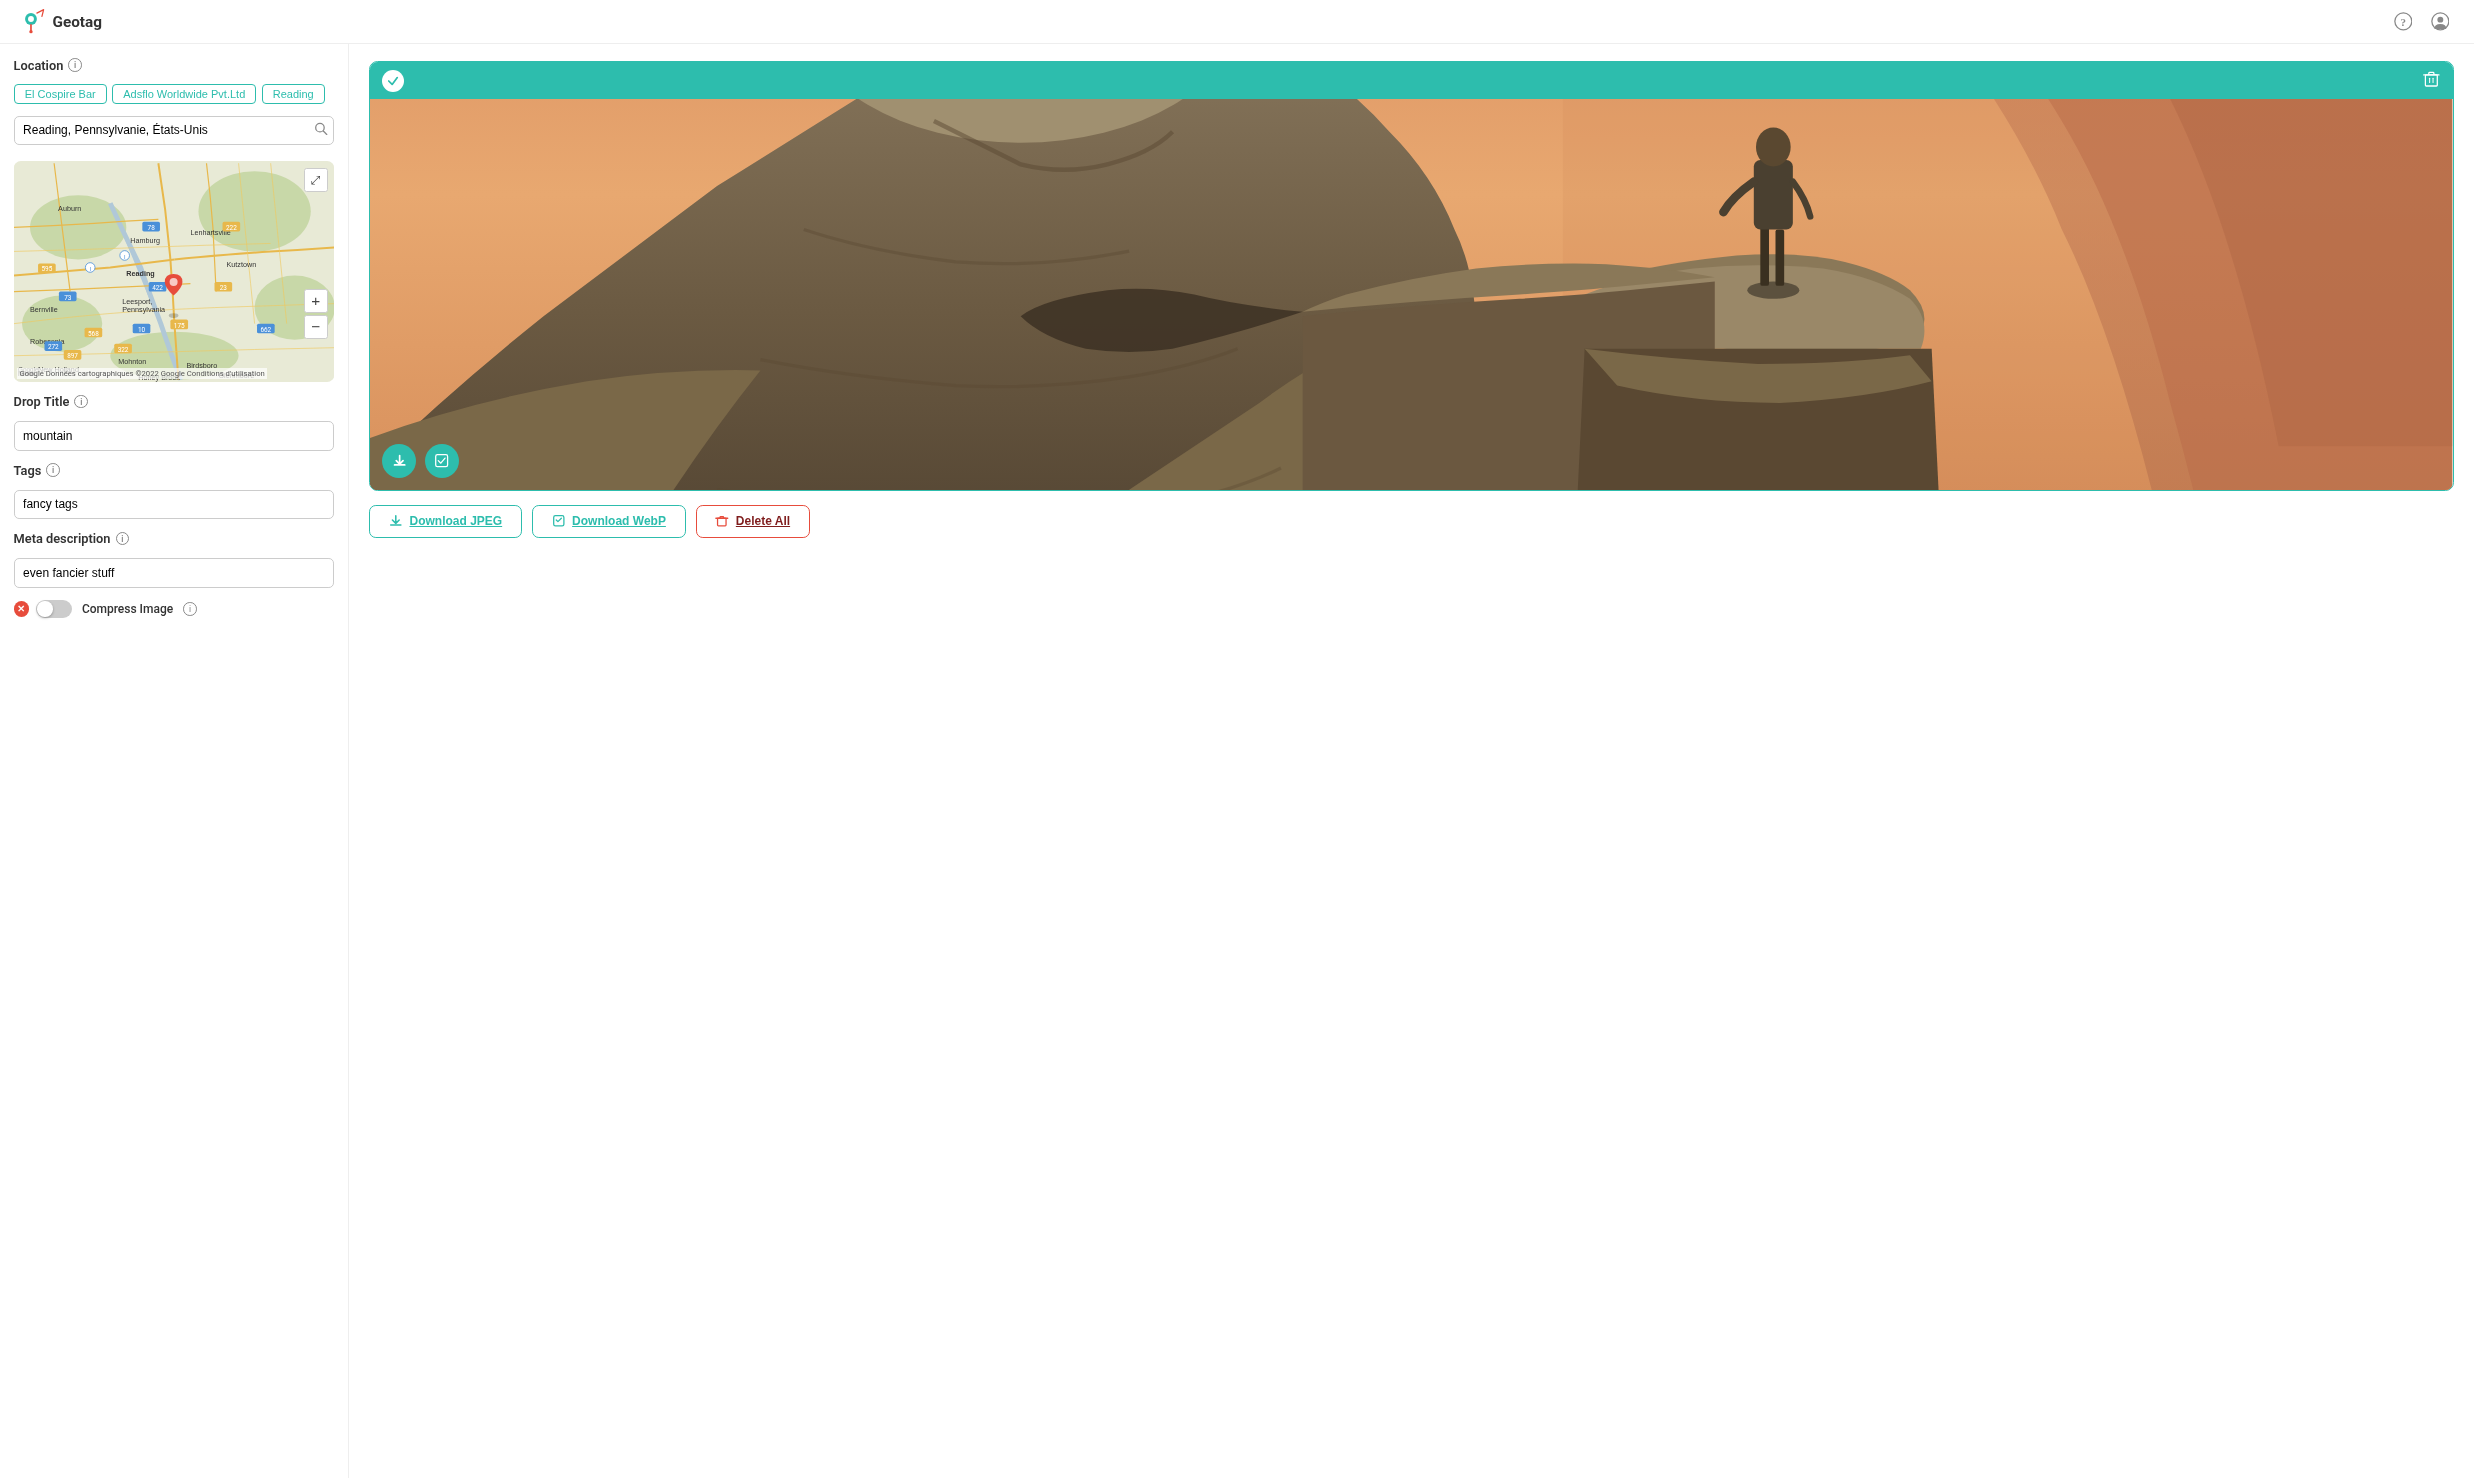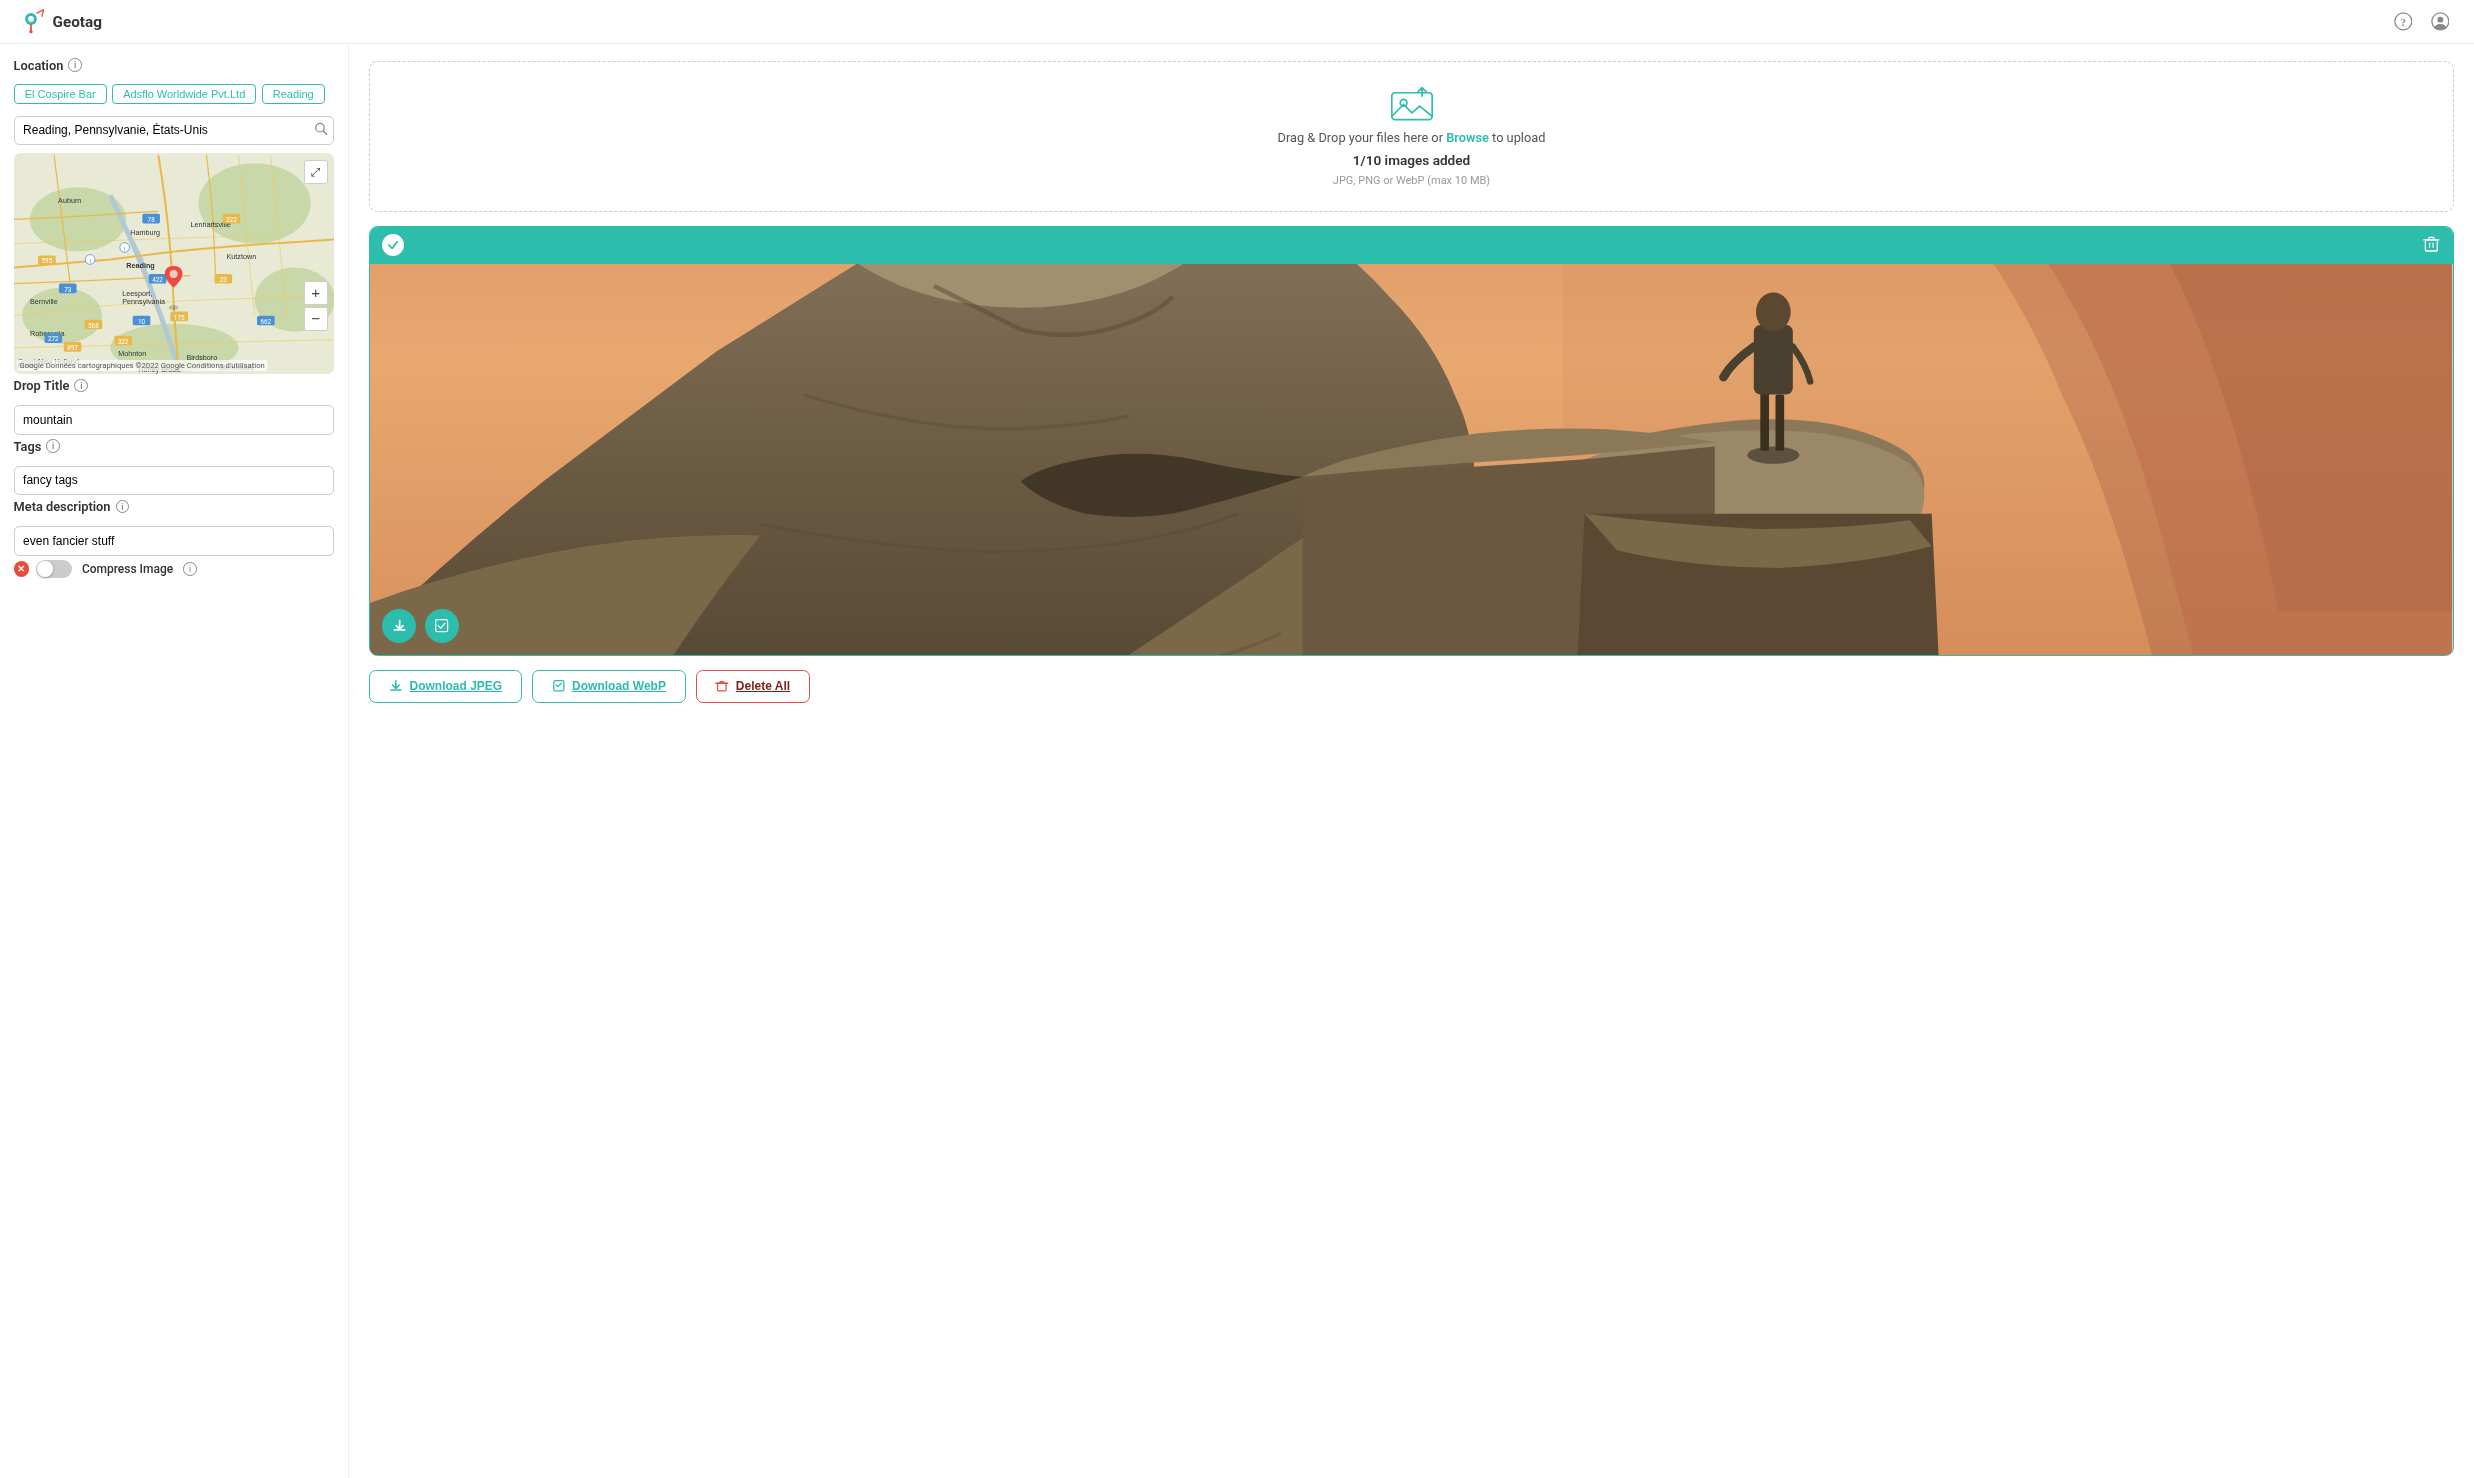--- a/index.html
+++ b/index.html
@@ -60,21 +60,21 @@
 
     
     .left-panel {
       width: 349px;
       min-width: 349px;
       border-right: 0.9px solid #eee;
       overflow-y: auto;
       padding: 13.6px;
       display: flex;
       flex-direction: column;
-      gap: 4px;
+      gap: 12px;
     }
 
     
     .section-label {
       font-size: 12.8px;
       font-weight: 600;
       display: flex;
       align-items: center;
       gap: 5.1px;
       margin-bottom: 6.8px;
@@ -566,35 +566,20 @@
         </div>
       </div>
       <span class="compress-label">Compress Image</span>
       <span class="info-icon">i</span>
     </div>
 
   </aside>
 
   <main class="right-panel">
 
-    <div class="upload-zone">
-      <svg width="44" height="37" viewBox="0 0 52 44" fill="none" class="upload-img-icon">
-        <rect x="2" y="8" width="48" height="32" rx="4" stroke="#2dbdad" stroke-width="2" fill="none"></rect>
-        <circle cx="16" cy="20" r="4" stroke="#2dbdad" stroke-width="2" fill="none"></circle>
-        <path d="M 2 36 L 16 22 L 26 32 L 35 24 L 50 36" stroke="#2dbdad" stroke-width="2" fill="none" stroke-linejoin="round"></path>
-        <path d="M 38 2 L 38 12 M 33 7 L 38 2 L 43 7" stroke="#2dbdad" stroke-width="2" stroke-linecap="round" stroke-linejoin="round"></path>
-      </svg>
-      <div class="upload-text">
-        <span>Drag &amp; Drop your files here or</span>
-        <a href="#">Browse</a>
-        <span>to upload</span>
-      </div>
-      <div class="upload-count">1/10 images added</div>
-      <div class="upload-hint">JPG, PNG or WebP (max 10 MB)</div>
-    </div>
 
     <div class="image-card">
       <div class="image-card-header">
         <div class="check-circle">
           <svg width="12" height="12" viewBox="0 0 14 14">
             <path d="M 2 7 L 6 11 L 12 3" stroke="#2dbdad" stroke-width="2" fill="none" stroke-linecap="round" stroke-linejoin="round"></path>
           </svg>
         </div>
         <button class="trash-btn">
           <svg width="18.7" height="18.7" viewBox="0 0 22 22" fill="none">

